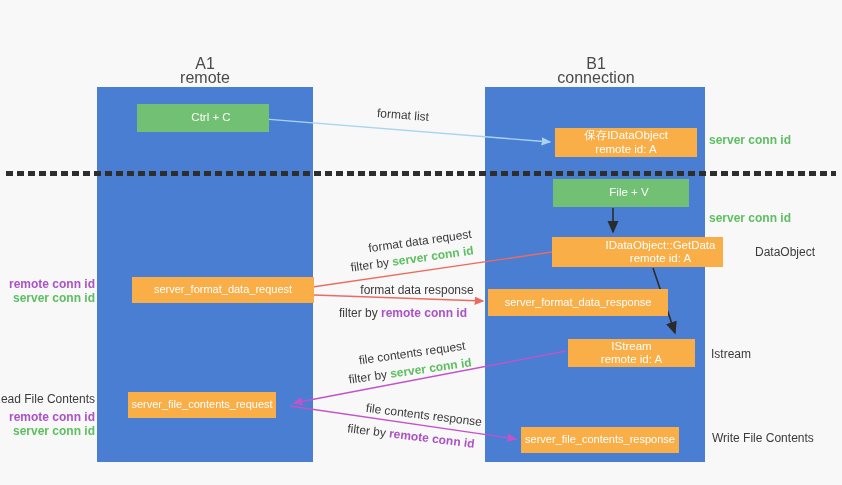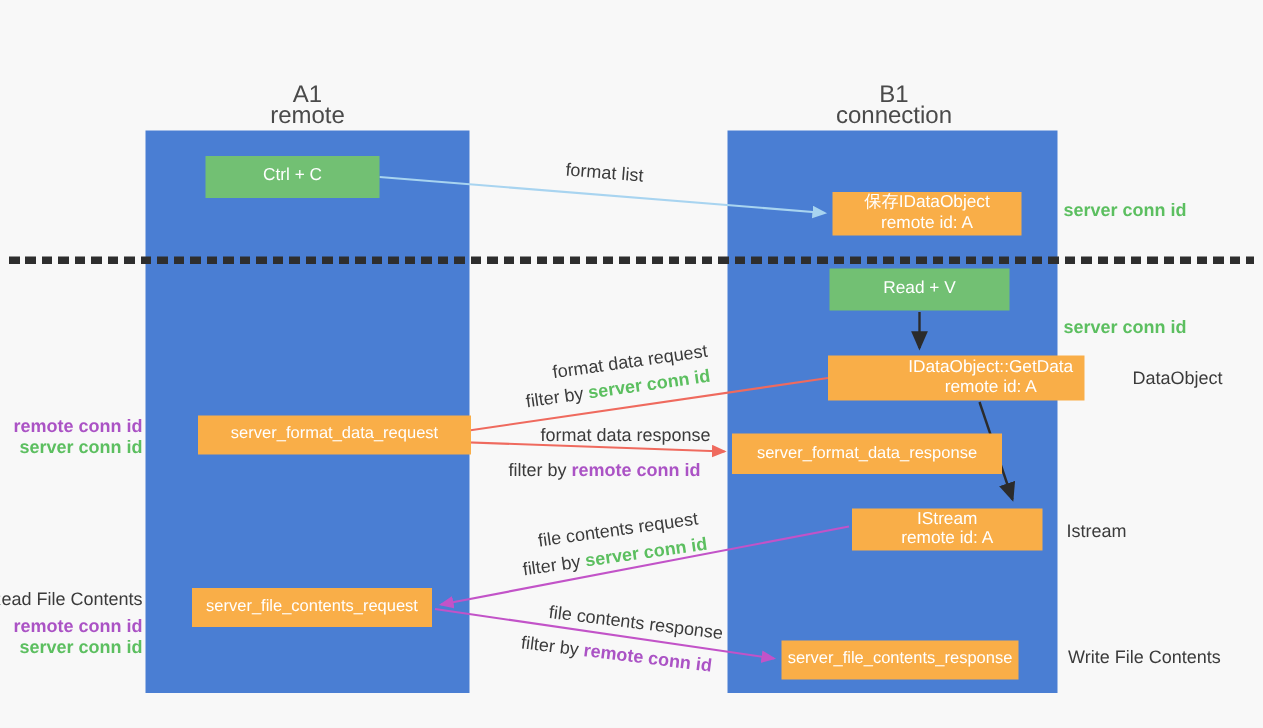--- a/index.html
+++ b/index.html
@@ -32,21 +32,21 @@
   .dotted-line{
     position:absolute;left:6px;top:171px;width:830px;height:5px;
     background:repeating-linear-gradient(90deg,#2e2e2e 0 7px,transparent 7px 11px);
   }
   .node{
     position:absolute;
     display:flex;flex-direction:column;justify-content:center;align-items:center;
     color:#ffffff;font-size:11.5px;line-height:13.5px;
     text-align:center;white-space:nowrap;
   }
-  .node.green{background:#72c073;}
+  .node.green{background:#72c073;padding-left:16px;}
   .node.orange{background:#f9ae48;}
   .node.small{font-size:11px;}
   .side-label{
     position:absolute;font-size:12px;color:#3b3b3b;white-space:nowrap;
   }
   .side-label.right-align{text-align:right;}
   .green-text{color:#5cbf60;font-weight:bold;}
   .purple-text{color:#ab53c5;font-weight:bold;}
   .conn-stack{line-height:13.5px;font-size:12px;}
   .arrow-label{
@@ -99,48 +99,48 @@
     <line x1="286" y1="294" x2="483" y2="301" stroke="#ef6a5e" stroke-width="1.4" marker-end="url(#arr-red)"></line>
     <line x1="653" y1="268" x2="675" y2="333" stroke="#2b2b2b" stroke-width="1.6" marker-end="url(#arr-black)"></line>
     <line x1="566" y1="351" x2="294" y2="403" stroke="#c253c8" stroke-width="1.4" marker-end="url(#arr-magenta)"></line>
     <line x1="290" y1="406" x2="516" y2="439" stroke="#c253c8" stroke-width="1.4" marker-end="url(#arr-magenta)"></line>
   </svg>
 
   <div class="node green" style="left:137px;top:104px;width:116px;height:28px;">
     <div>Ctrl + C</div>
   </div>
 
-  <div class="node orange" style="left:555px;top:128px;width:126px;height:29px;">
+  <div class="node orange" style="left:555px;top:128px;width:142px;height:29px;">
     <div>保存IDataObject</div>
     <div>remote id: A</div>
   </div>
 
   <div class="node green" style="left:553px;top:179px;width:120px;height:28px;">
-    <div>Read + V</div>
+    <div>File + V</div>
   </div>
 
   <div class="node orange" style="left:552px;top:237px;width:125px;height:30px;padding-left:46px;">
     <div>IDataObject::GetData</div>
     <div>remote id: A</div>
   </div>
 
   <div class="node orange small" style="left:132px;top:277px;width:182px;height:26px;">
     <div>server_format_data_request</div>
   </div>
 
   <div class="node orange small" style="left:488px;top:289px;width:180px;height:27px;">
     <div>server_format_data_response</div>
   </div>
 
   <div class="node orange" style="left:568px;top:339px;width:127px;height:28px;">
     <div>IStream</div>
     <div>remote id: A</div>
   </div>
 
-  <div class="node orange small" style="left:128px;top:392px;width:160px;height:26px;">
+  <div class="node orange small" style="left:128px;top:392px;width:148px;height:26px;">
     <div>server_file_contents_request</div>
   </div>
 
   <div class="node orange small" style="left:521px;top:427px;width:158px;height:26px;">
     <div>server_file_contents_response</div>
   </div>
 
   <div class="side-label green-text" style="left:709px;top:133px;">server conn id</div>
   <div class="side-label green-text" style="left:709px;top:211px;">server conn id</div>
   <div class="side-label" style="left:711px;top:245px;margin-left:44px;">DataObject</div>

